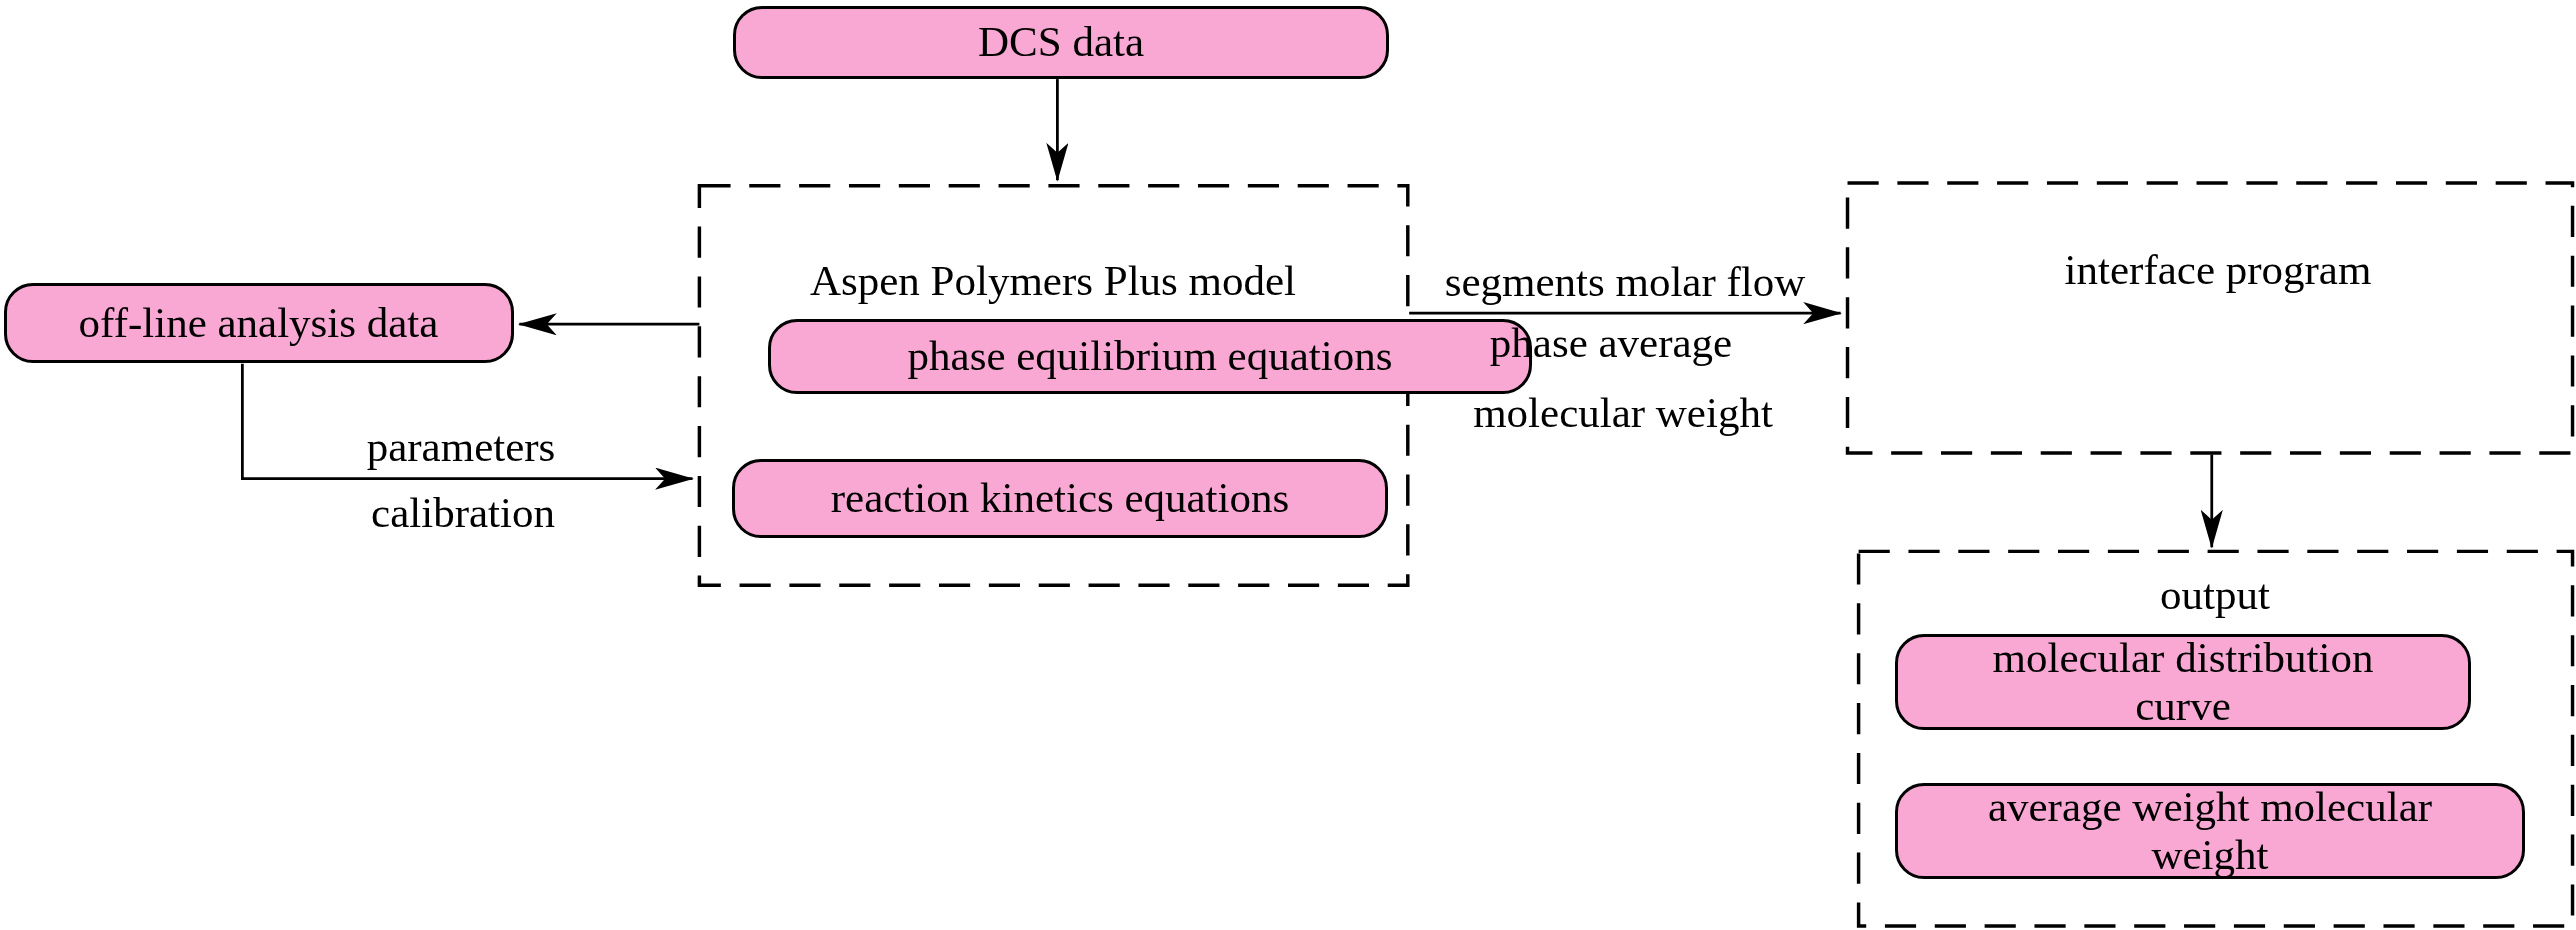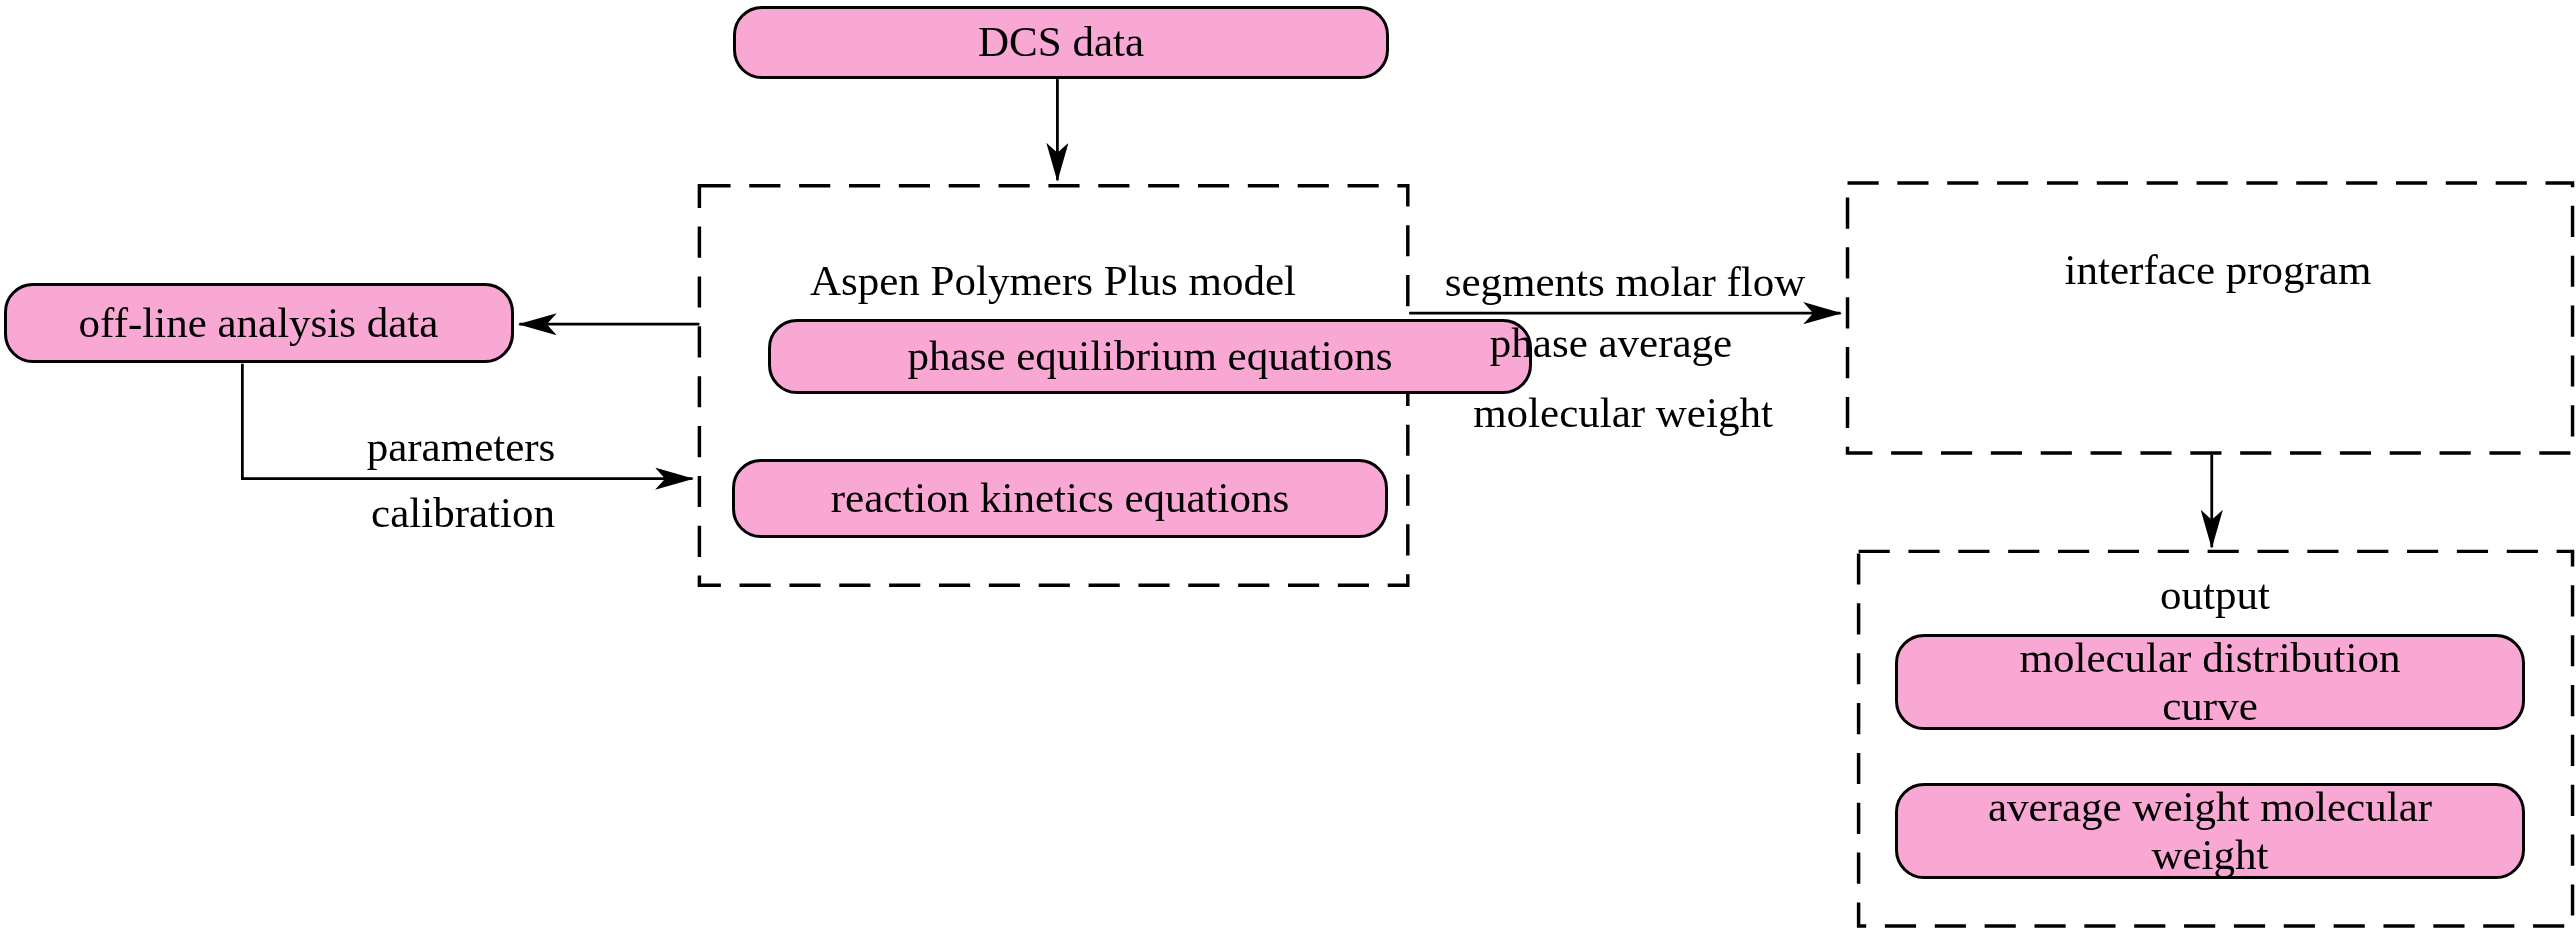--- a/index.html
+++ b/index.html
@@ -37,21 +37,21 @@
     text-align: center;
     font-size: 43px;
     line-height: 1.12;
     white-space: nowrap;
   }
   .n-dcs      { left: 733px; top: 5.5px;    width: 656px; height: 73px; }
   .n-offline  { left: 3.5px;    top: 283px;  width: 510px; height: 80px; }
   .n-phase    { left: 768px; top: 319px;  width: 764px; height: 75px; }
   .n-reaction { left: 732px; top: 459px;  width: 656px; height: 79px; }
   .n-flory    { left: 1895px; top: 317px;  width: 630px; height: 78px; }
-  .n-mdc      { left: 1895px; top: 634px;  width: 630px; height: 96px; }
+  .n-mdc      { left: 1895px; top: 634px;  width: 576px; height: 96px; }
   .n-awm      { left: 1895px; top: 783px; width: 630px; height: 96px; }
 
   
   .label {
     position: absolute;
     transform: translate(-50%, -50%);
     font-size: 43px;
     line-height: 1;
     white-space: nowrap;
     text-align: center;

